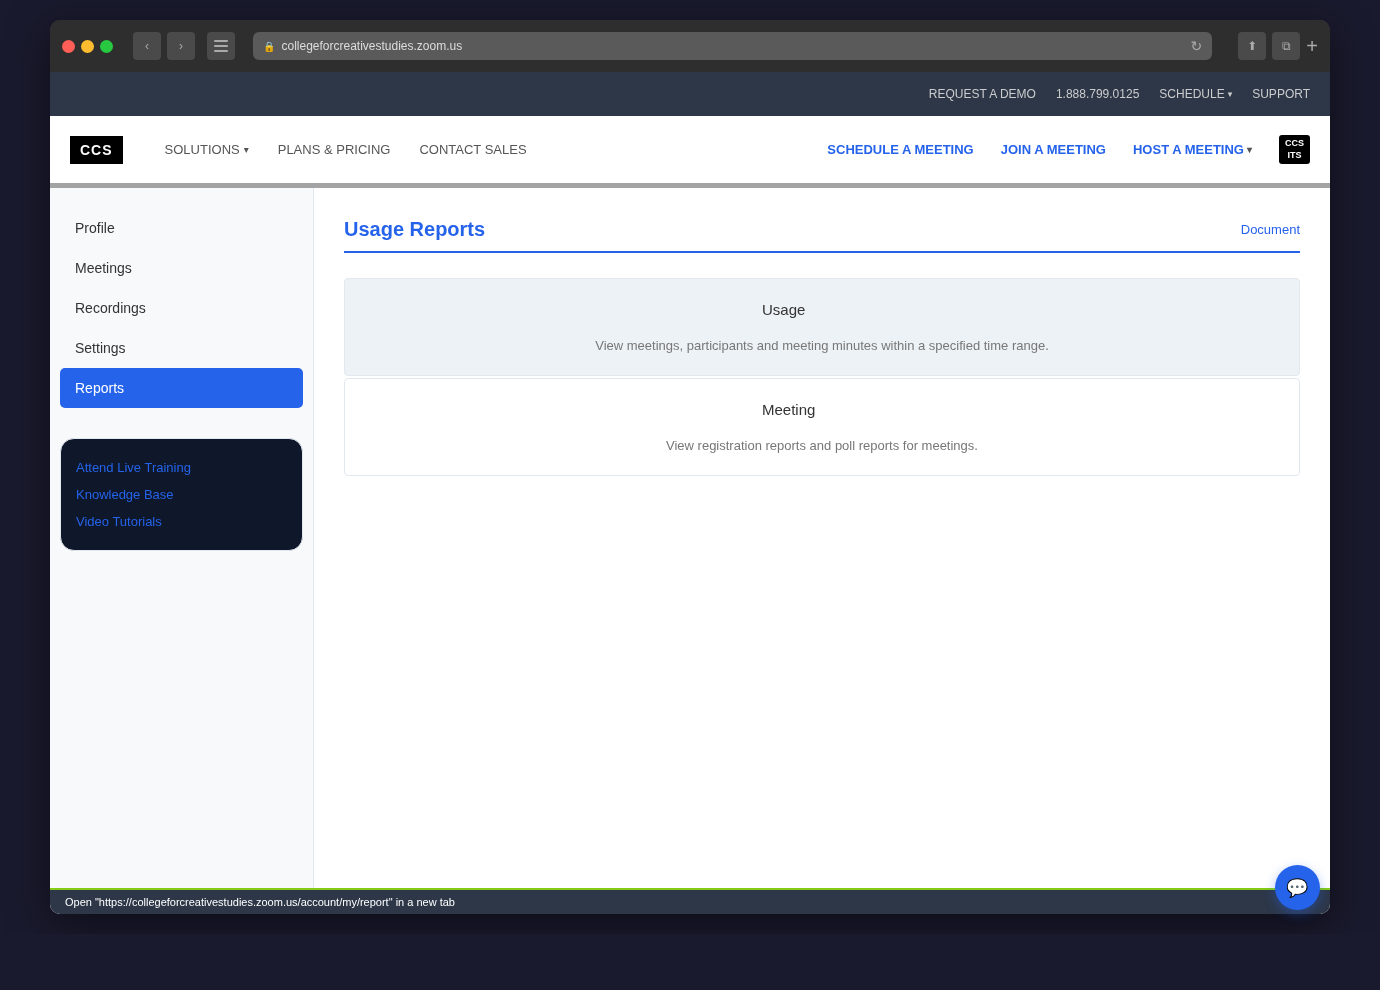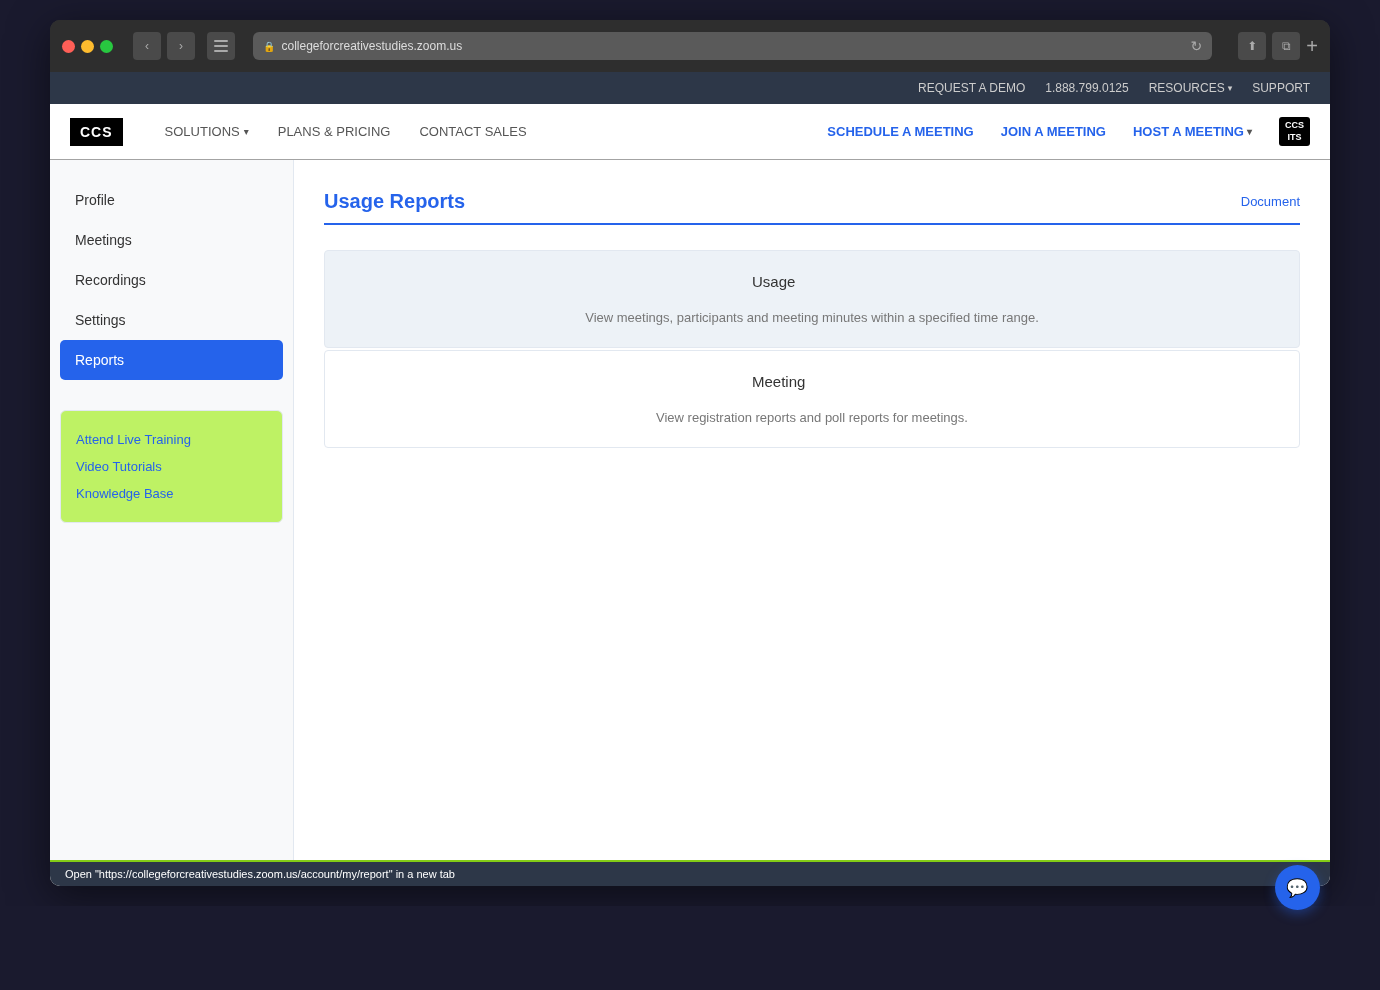--- a/index.html
+++ b/index.html
@@ -95,21 +95,21 @@
       font-size: 20px;
       line-height: 1;
     }
 
     
     .website { background: #fff; }
 
     
     .top-bar {
       background: #2d3748;
-      height: 32px;
+      height: 44px;
       display: flex;
       align-items: center;
       justify-content: flex-end;
       padding: 0 20px;
       gap: 20px;
     }
 
     .top-bar-link {
       color: #ccc;
       font-size: 12px;
@@ -122,22 +122,22 @@
       font-size: 12px;
       cursor: pointer;
       display: flex;
       align-items: center;
       gap: 3px;
     }
 
     
     .main-nav {
       background: #fff;
-      border-bottom: 1px solid #a3a3a3;
-      height: 56px;
+      border-bottom: 5px solid #a3a3a3;
+      height: 72px;
       display: flex;
       align-items: center;
       padding: 0 20px;
       gap: 0;
     }
 
     .logo {
       display: flex;
       align-items: center;
       margin-right: 30px;
@@ -202,21 +202,21 @@
 
     
     .page-layout {
       display: flex;
       min-height: 700px;
       background: #f8f9fa;
     }
 
     
     .sidebar {
-      width: 244px;
+      width: 264px;
       background: #f8f9fa;
       border-right: 1px solid #e2e8f0;
       padding: 20px 0;
       flex-shrink: 0;
     }
 
     .sidebar-item {
       padding: 12px 25px;
       color: #333;
       font-size: 14px;
@@ -227,23 +227,23 @@
     .sidebar-item-active {
       background: #2563eb;
       color: #fff;
       margin: 0 10px;
       border-radius: 5px;
       padding: 12px 15px;
     }
 
     .sidebar-resources {
       margin: 30px 10px 0;
-      background: #bef264;
+      background: #0f172a;
       border: 1px solid #e2e8f0;
-      border-radius: 6px;
+      border-radius: 14px;
       padding: 15px;
     }
 
     .sidebar-resource-link {
       color: #2563eb;
       font-size: 13px;
       cursor: pointer;
       display: block;
       padding: 6px 0;
       text-decoration: none;
@@ -377,21 +377,21 @@
       <button class="add-btn">+</button>
     </div>
   </div>
 
   <div class="website">
 
     <div class="top-bar">
       <span class="top-bar-link">REQUEST A DEMO</span>
       <span class="top-bar-link">1.888.799.0125</span>
       <span class="top-bar-dropdown">
-        <span>RESOURCES</span>
+        <span>SCHEDULE</span>
         <span style="font-size:9px;">▾</span>
       </span>
       <span class="top-bar-link">SUPPORT</span>
     </div>
 
     <div class="main-nav">
       <div class="logo">
         <div class="logo-box">CCS</div>
       </div>
       <div class="nav-items">
@@ -434,22 +434,22 @@
         </div>
         <div class="sidebar-item">
           <span>Settings</span>
         </div>
         <div class="sidebar-item sidebar-item-active">
           <span>Reports</span>
         </div>
 
         <div class="sidebar-resources">
           <a class="sidebar-resource-link">Attend Live Training</a>
+          <a class="sidebar-resource-link">Knowledge Base</a>
           <a class="sidebar-resource-link">Video Tutorials</a>
-          <a class="sidebar-resource-link">Knowledge Base</a>
         </div>
       </div>
 
       <div class="main-content">
         <div class="page-title-section">
           <h1 class="page-title">Usage Reports</h1>
           <a class="doc-link">Document</a>
         </div>
 
         <div class="report-card report-card-usage">

